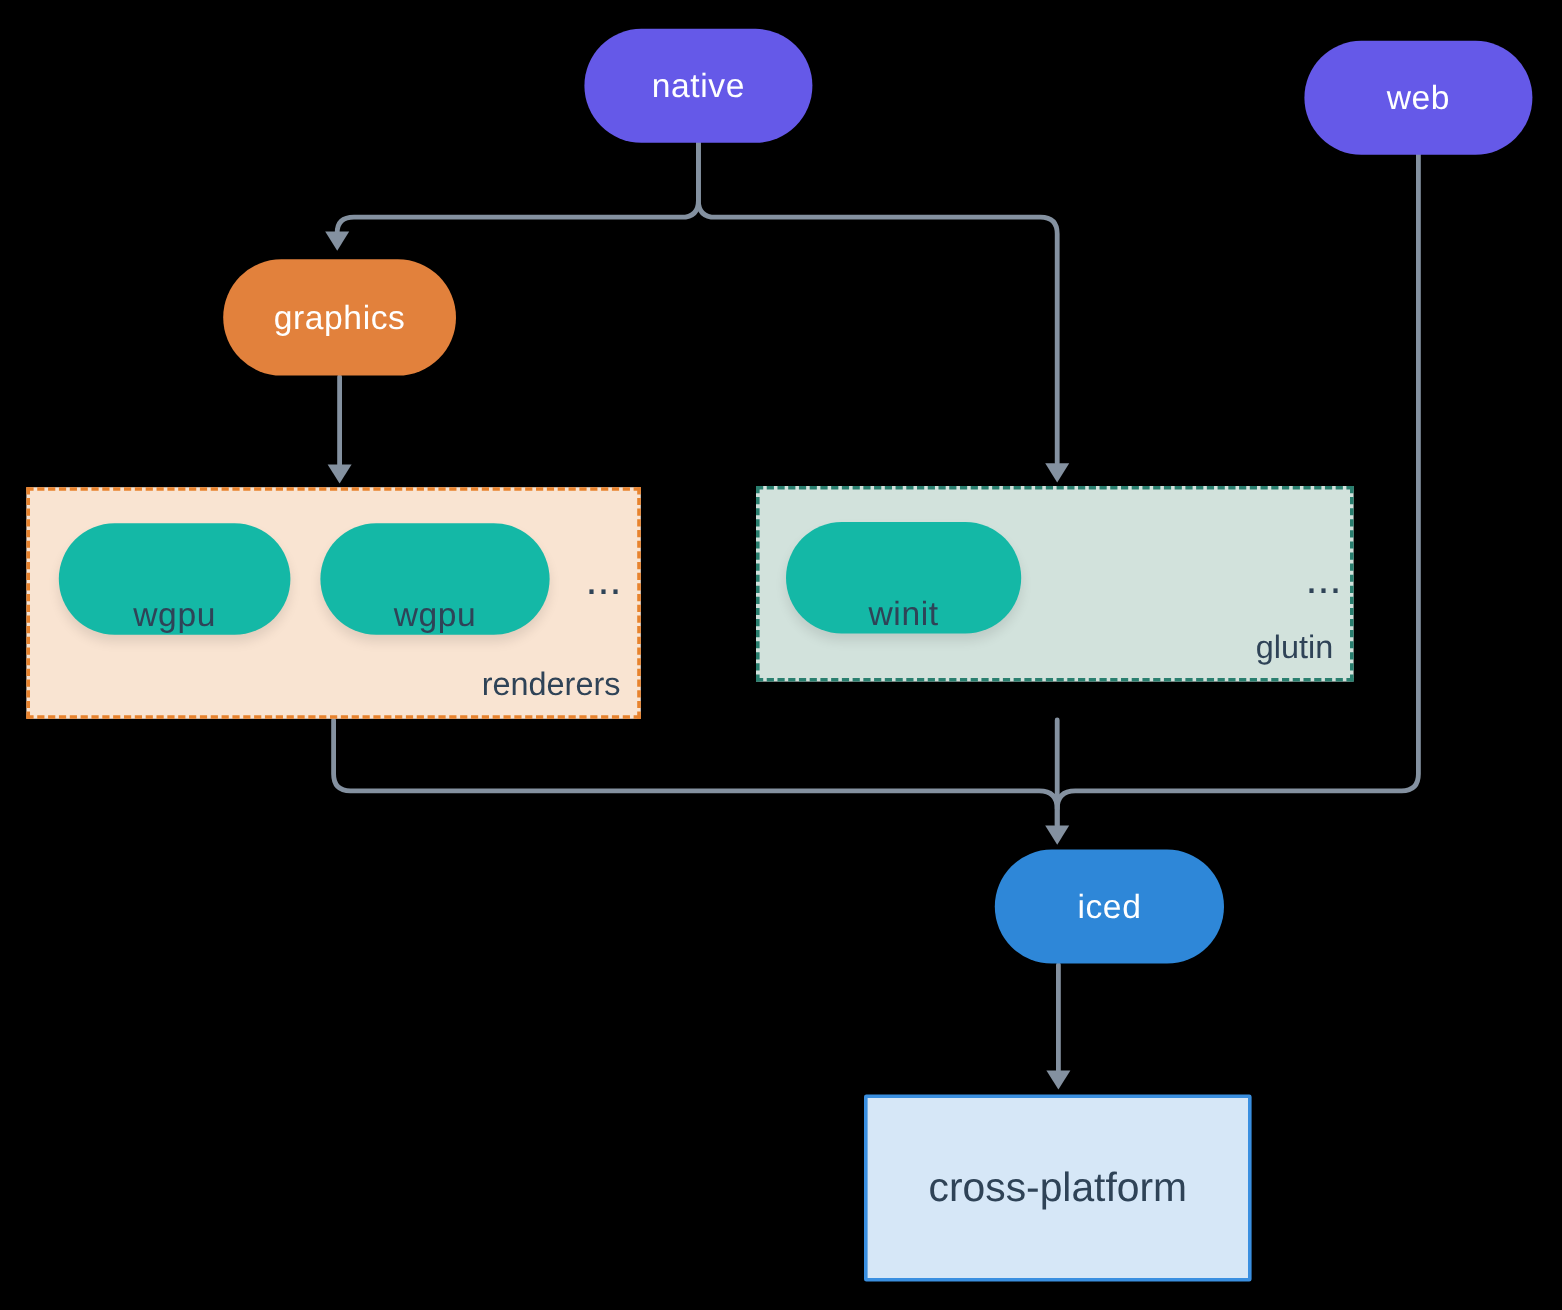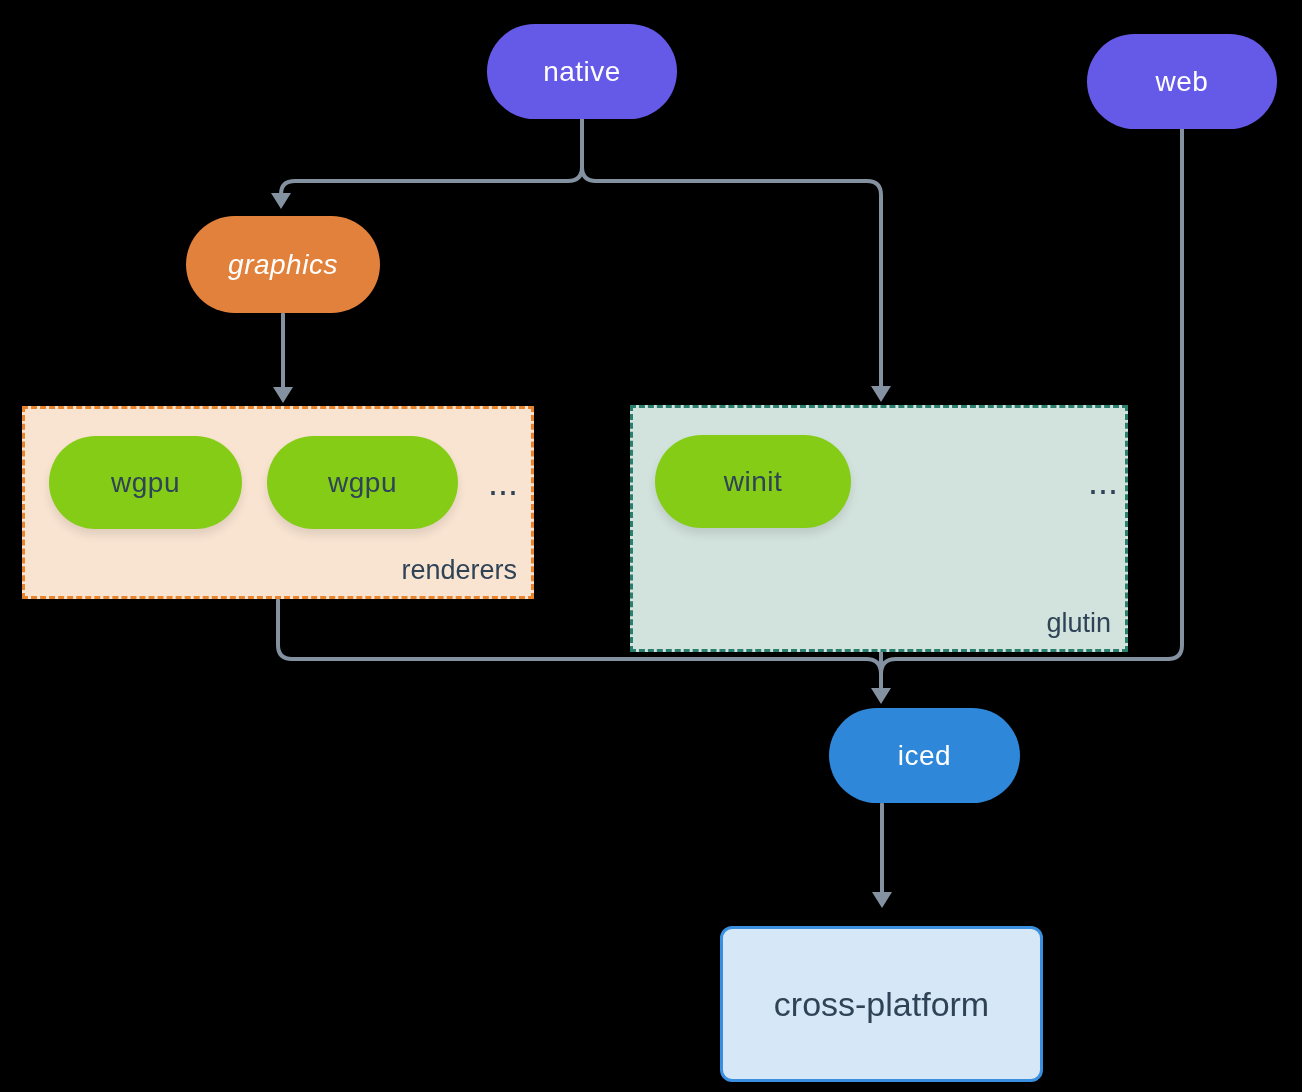--- a/index.html
+++ b/index.html
@@ -34,26 +34,27 @@
   .pill {
     position: absolute;
     border-radius: 49px;
     display: flex;
     align-items: center;
     justify-content: center;
     font-size: 28px;
     letter-spacing: 0.5px;
   }
   .pill.purple { background: var(--node-purple); color: var(--text-light); }
-  .pill.orange { background: var(--node-orange); color: var(--text-light); font-style: italic; }
+  .pill.orange { background: var(--node-orange); color: var(--text-light); }
   .pill.blue   { background: var(--node-blue);   color: var(--text-light); }
   .pill.white  {
-    background: #84cc16;
+    background: #14b8a6;
     color: var(--text-dark);
     box-shadow: 0 6px 10px rgba(0,0,0,0.10);
+    align-items: flex-end;
   }
   .group {
     position: absolute;
     box-sizing: border-box;
   }
   .group.renderers {
     background: var(--renderers-bg);
     border: 3px dashed var(--renderers-border);
   }
   .group.shells {
@@ -74,30 +75,29 @@
     bottom: 10px;
     font-size: 27px;
     color: var(--text-dark);
     text-align: right;
   }
   .app-box {
     position: absolute;
     box-sizing: border-box;
     background: var(--app-bg);
     border: 3px solid var(--app-border);
-    border-radius: 12px;
+    border-radius: 2px;
     display: flex;
     flex-direction: column;
     align-items: center;
     justify-content: center;
     color: var(--text-dark);
     font-size: 34px;
     line-height: 54px;
     text-align: center;
-    margin-top: 14px;
   }
 </style>
 </head>
 <body>
 
 <div class="canvas">
 
   <svg class="edges" viewBox="0 0 1302 1092">
     <path d="M 582 119 L 582 167 Q 582 181 568 181 L 295 181 Q 281 181 281 194 L 281 196"></path>
     <path d="M 582 119 L 582 167 Q 582 181 596 181 L 867 181 Q 881 181 881 195 L 881 386"></path>
@@ -129,21 +129,21 @@
     <div class="pill white" style="left:24px; top:27px; width:193px; height:93px;">
       <span>wgpu</span>
     </div>
     <div class="pill white" style="left:242px; top:27px; width:191px; height:93px;">
       <span>wgpu</span>
     </div>
     <span class="ellipsis" style="left:450px; top:27px; width:56px; height:93px;">...</span>
     <span class="group-label">renderers</span>
   </div>
 
-  <div class="group shells" style="left:630px; top:405px; width:498px; height:247px;">
+  <div class="group shells" style="left:630px; top:405px; width:498px; height:163px;">
     <div class="pill white" style="left:22px; top:27px; width:196px; height:93px;">
       <span>winit</span>
     </div>
     <span class="ellipsis" style="left:442px; top:27px; width:56px; height:93px;">...</span>
     <span class="group-label">glutin</span>
   </div>
 
   <div class="pill blue" style="left:829px; top:708px; width:191px; height:95px;">
     <span>iced</span>
   </div>

